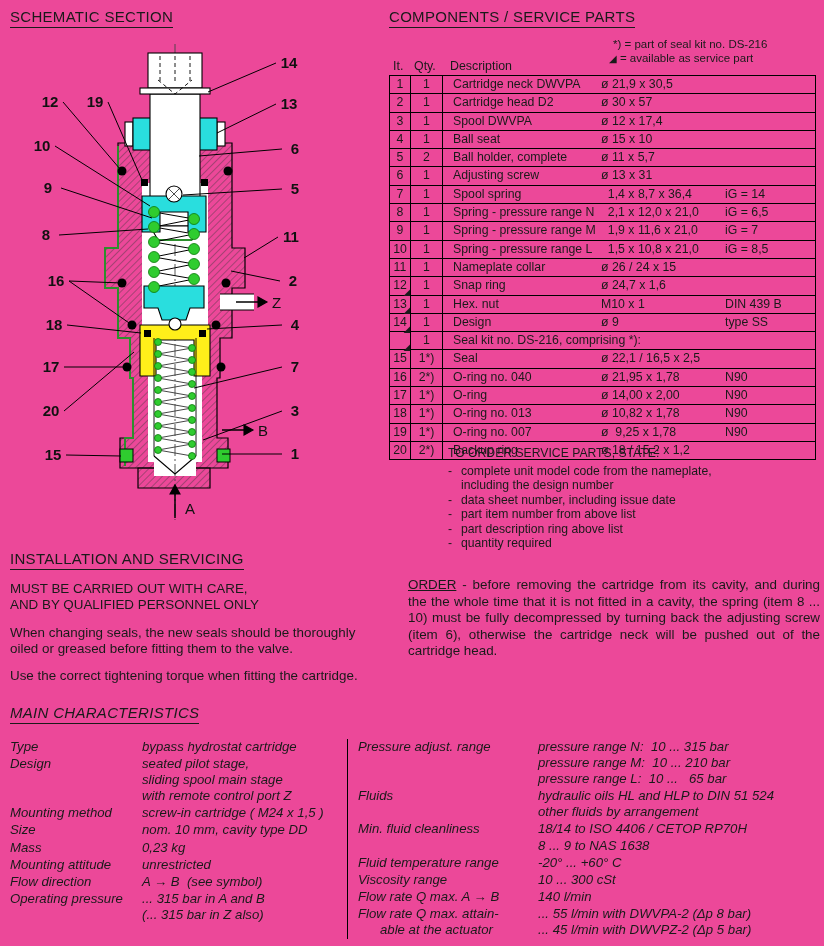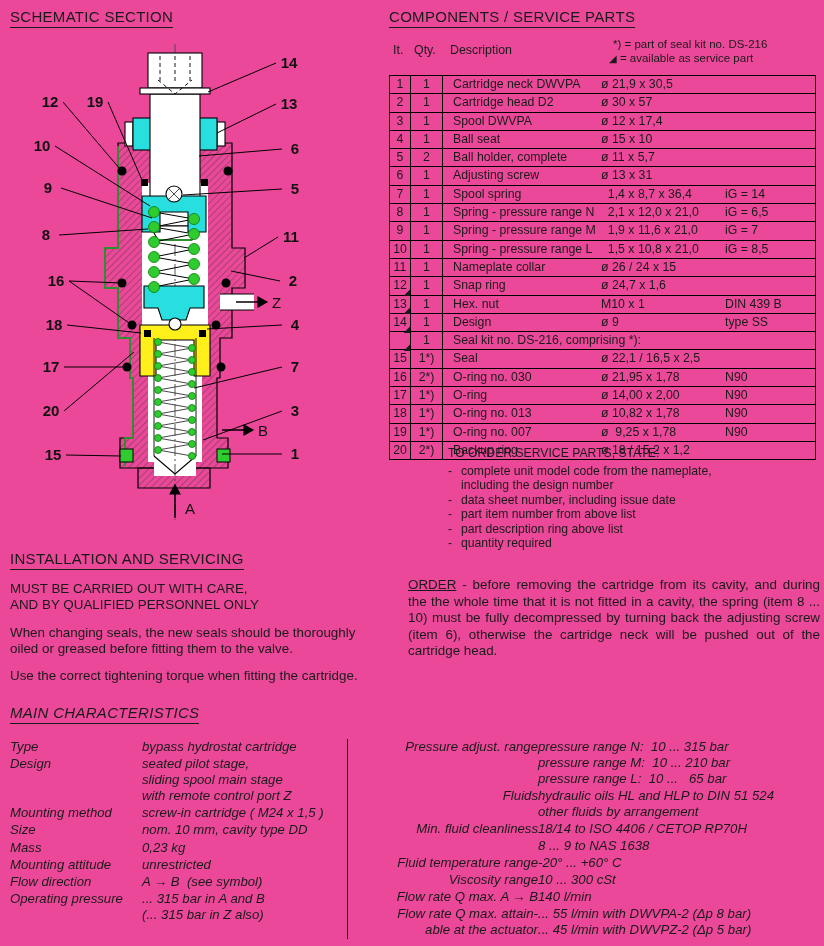--- a/index.html
+++ b/index.html
@@ -10,21 +10,21 @@
   
   #schematic-title{position:absolute;left:10px;top:8px;}
   #schem{position:absolute;left:8px;top:36px;}
   .callout{font:bold 15px "Liberation Sans",sans-serif;fill:#111;}
   .port{font:15px "Liberation Sans",sans-serif;fill:#111;}
   
   #components{position:absolute;left:389px;top:8px;width:428px;}
   #comp-legend1{position:absolute;left:224px;top:30px;font-size:11.5px;white-space:pre;}
   #comp-legend2{position:absolute;left:220px;top:44px;font-size:11.5px;white-space:pre;}
   #comp-legend2 .tri{font-size:10px;}
-  .th{position:absolute;top:35px;font-size:12.4px;}
+  .th{position:absolute;top:51px;font-size:12.4px;}
   #th-it{left:4px}#th-qty{left:25px}#th-desc{left:61px}
   #parts-table{position:absolute;left:0;top:67px;width:427px;border:1.3px solid #000;box-sizing:border-box;}
   .p-row{display:flex;height:17.3px;border-top:1px solid #000;font-size:12.3px;line-height:16.8px;}
   .p-row:first-child{border-top:none;}
   .c-it{width:20px;border-right:1px solid #000;text-align:center;position:relative;flex:none;}
   .c-qty{width:31px;border-right:1px solid #000;text-align:center;flex:none;white-space:pre;}
   .c-desc{flex:1;display:flex;padding-left:10px;overflow:hidden;}
   .d-name{flex:0 0 auto;min-width:148px;white-space:pre;}
   .d-dim{flex:0 0 auto;min-width:124px;white-space:pre;}
   .d-extra{flex:1;white-space:pre;}
@@ -42,21 +42,21 @@
         line-height:16.6px;text-align:justify;}
   #note .u{text-decoration:underline;}
   
   #main{position:absolute;left:10px;top:704px;width:808px;font-style:italic;}
   #main-cols{display:flex;margin-top:15px;}
   #mc-left{width:337px;flex:none;}
   #mc-right{flex:1;border-left:1px solid #000;padding-left:10px;}
   .mc-row{display:flex;font-size:13.2px;line-height:16.1px;margin-bottom:1px;}
   .mc-label{flex:none;white-space:pre-wrap;}
   #mc-left .mc-label{width:132px;}
-  #mc-right .mc-label{width:180px;text-align:right;}
+  #mc-right .mc-label{width:180px;}
   .mc-value{white-space:pre-wrap;}
 </style>
 </head>
 <body>
 
 <div id="page">
 
   <div id="schematic-title" class="sec-title">SCHEMATIC SECTION</div>
 
   <svg id="schem" width="375" height="514" viewBox="0 0 375 514">
@@ -371,21 +371,21 @@
           <div class="c-desc">
             <span class="d-name">Seal</span>
             <span class="d-dim">ø 22,1 / 16,5 x 2,5</span>
             <span class="d-extra"></span>
           </div>
         </div>
         <div class="p-row">
           <div class="c-it">16</div>
           <div class="c-qty">2*)</div>
           <div class="c-desc">
-            <span class="d-name">O-ring no. 030</span>
+            <span class="d-name">O-ring no. 040</span>
             <span class="d-dim">ø 21,95 x 1,78</span>
             <span class="d-extra">N90</span>
           </div>
         </div>
         <div class="p-row">
           <div class="c-it">17</div>
           <div class="c-qty">1*)</div>
           <div class="c-desc">
             <span class="d-name">O-ring</span>
             <span class="d-dim">ø 14,00 x 2,00</span>

